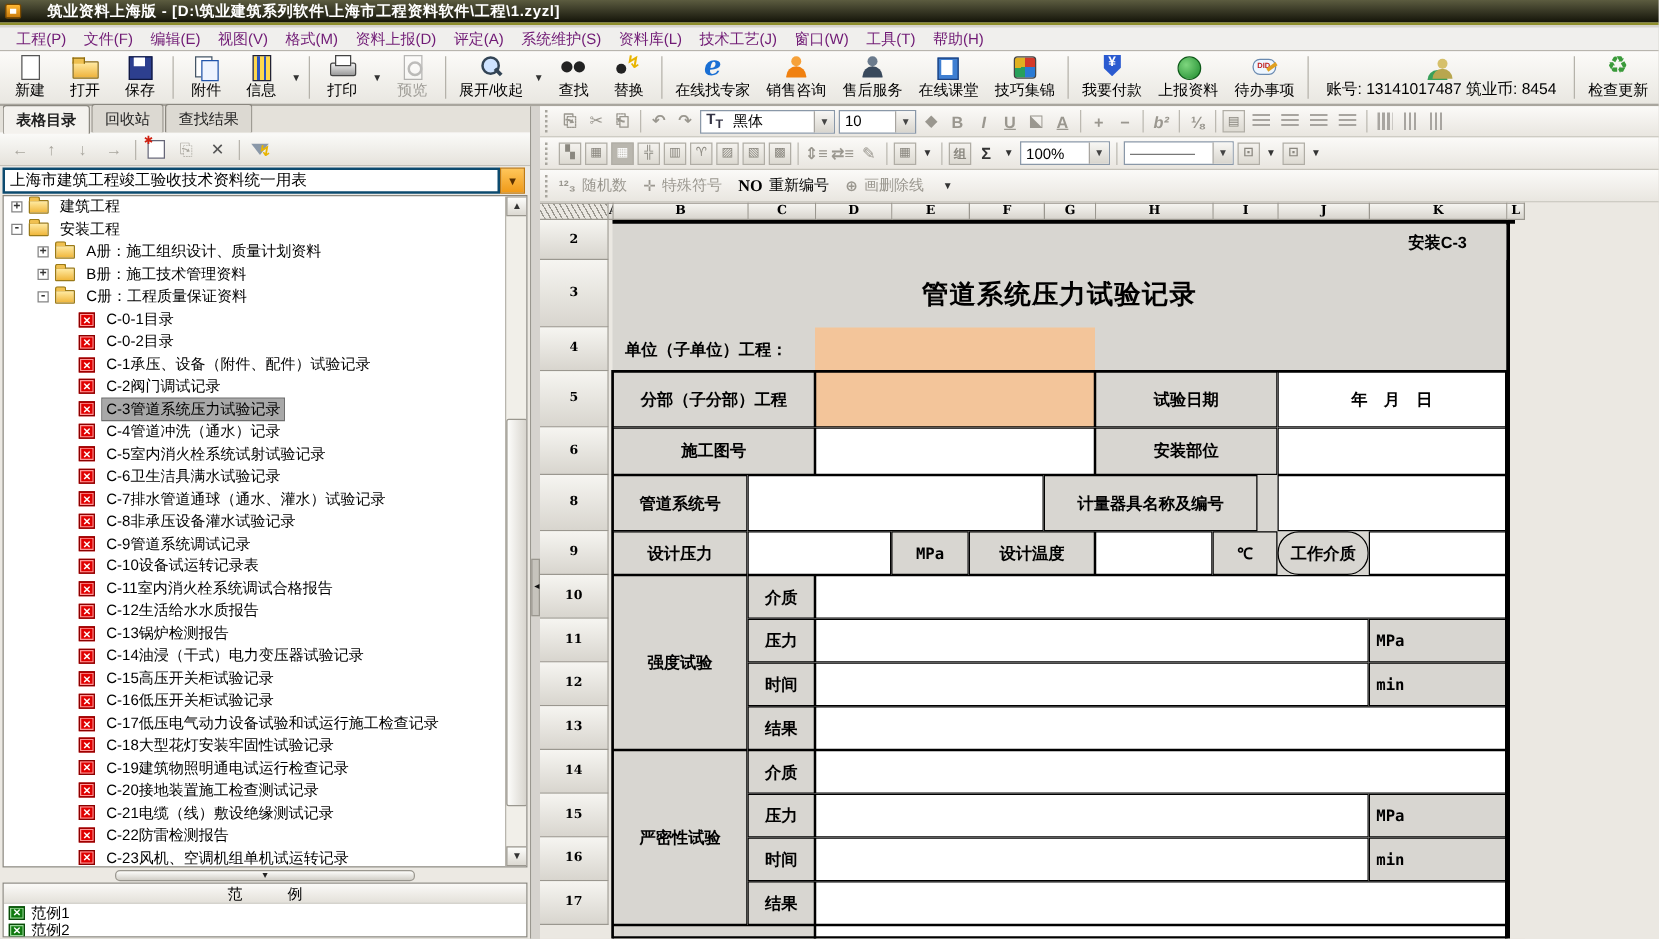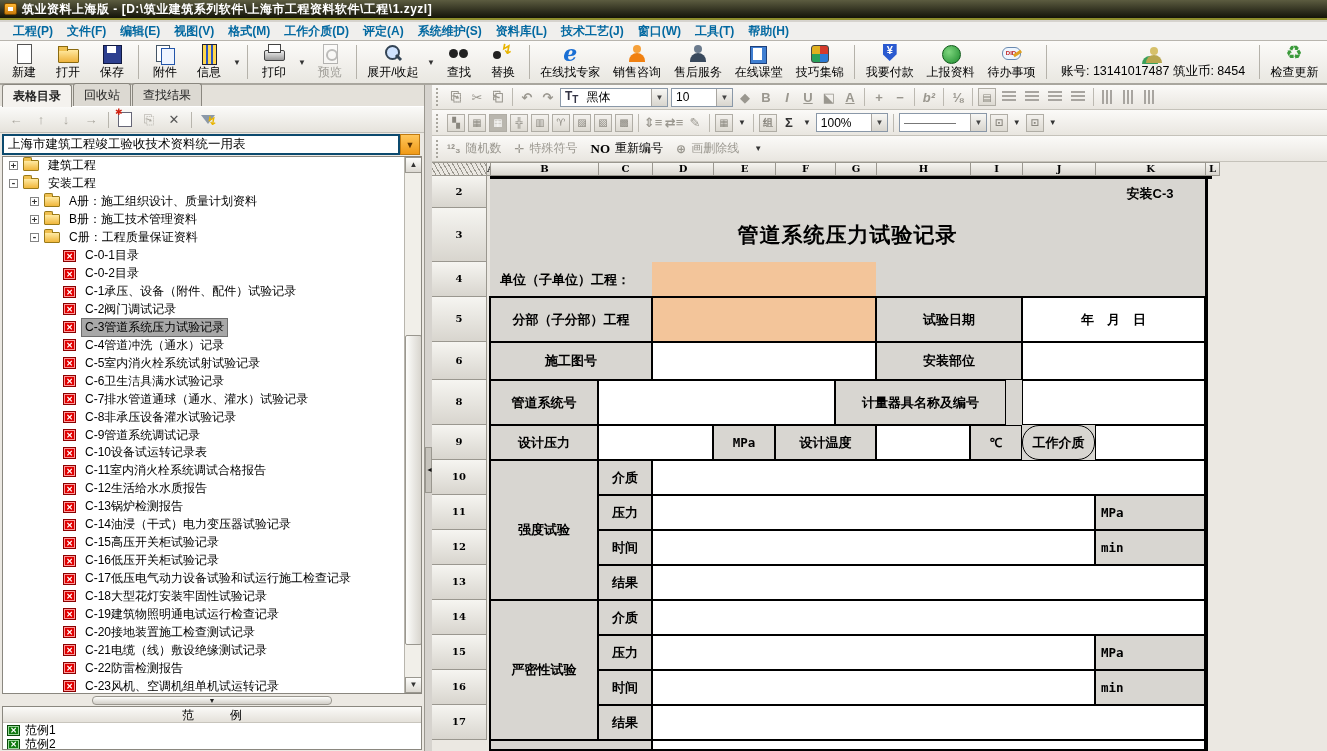--- a/index.html
+++ b/index.html
@@ -4,31 +4,31 @@
 <style>
   * { margin:0; padding:0; box-sizing:border-box; }
   html,body { width:1327px; height:751px; overflow:hidden;
     font-family:"Liberation Sans","DejaVu Sans",sans-serif; font-size:12px; background:#d6d3ce; }
   body { position:relative; }
 
   
   #titlebar { position:absolute; left:0; top:0; width:1327px; height:20px;
     background:linear-gradient(#5c5c40,#30301f 60%,#141408);
     border-bottom:2px solid #8f8f2c;
-    display:flex; align-items:center; padding:0 4px; color:#fff; }
+    display:flex; align-items:center; padding:0 4px; color:#fff;gap:16px; }
   #titlebar .appico { width:13px; height:12px; margin-right:5px;
     background:linear-gradient(#ffb733,#c97a0a); border:1px solid #7a4a00; border-radius:2px; position:relative; }
   #titlebar .appico::after{content:""; position:absolute; left:3px; top:3px; width:5px; height:4px; background:#fff;}
   #titlebar .ttl { font-size:12px; font-weight:bold; letter-spacing:0.5px; white-space:nowrap; }
 
   
   #menubar { position:absolute; left:0; top:22px; width:1327px; height:19px;
     background:#f0efed; border-bottom:1px solid #b8b5ae;
     display:flex; align-items:center; padding-left:6px; }
-  #menubar .mitem { padding:2px 7px; color:#0369a1; cursor:default; white-space:nowrap;font-weight:bold; }
+  #menubar .mitem { padding:2px 7px; color:#701a75; cursor:default; white-space:nowrap; }
 
   
   #toolbar { position:absolute; left:0; top:41px; width:1327px; height:44px;
     background:linear-gradient(#fcfbf9,#e9e7e1); border-bottom:2px solid #a9a69e;
     display:flex; align-items:stretch; padding:1px 2px; }
   .tsep { width:1px; background:#b5b2aa; margin:3px 4px; }
   .tbtn { display:flex; flex-direction:column; align-items:center; justify-content:center;
     padding:1px 7px; min-width:44px; cursor:default; }
   .tbtn .tlbl { margin-top:1px; white-space:nowrap; color:#000; }
   .tbtn.dis .tlbl { color:#9f9d97; }
@@ -202,21 +202,21 @@
   <span class="ttl">筑业资料上海版 - [D:\筑业建筑系列软件\上海市工程资料软件\工程\1.zyzl]</span>
 </div>
 
 <div id="menubar">
 
 <span class="mitem">工程(P)</span>
     <span class="mitem">文件(F)</span>
     <span class="mitem">编辑(E)</span>
     <span class="mitem">视图(V)</span>
     <span class="mitem">格式(M)</span>
-    <span class="mitem">工作介质(D)</span>
+    <span class="mitem">资料上报(D)</span>
     <span class="mitem">评定(A)</span>
     <span class="mitem">系统维护(S)</span>
     <span class="mitem">资料库(L)</span>
     <span class="mitem">技术工艺(J)</span>
     <span class="mitem">窗口(W)</span>
     <span class="mitem">工具(T)</span>
     <span class="mitem">帮助(H)</span>
   </div>
 
 <div id="toolbar">

